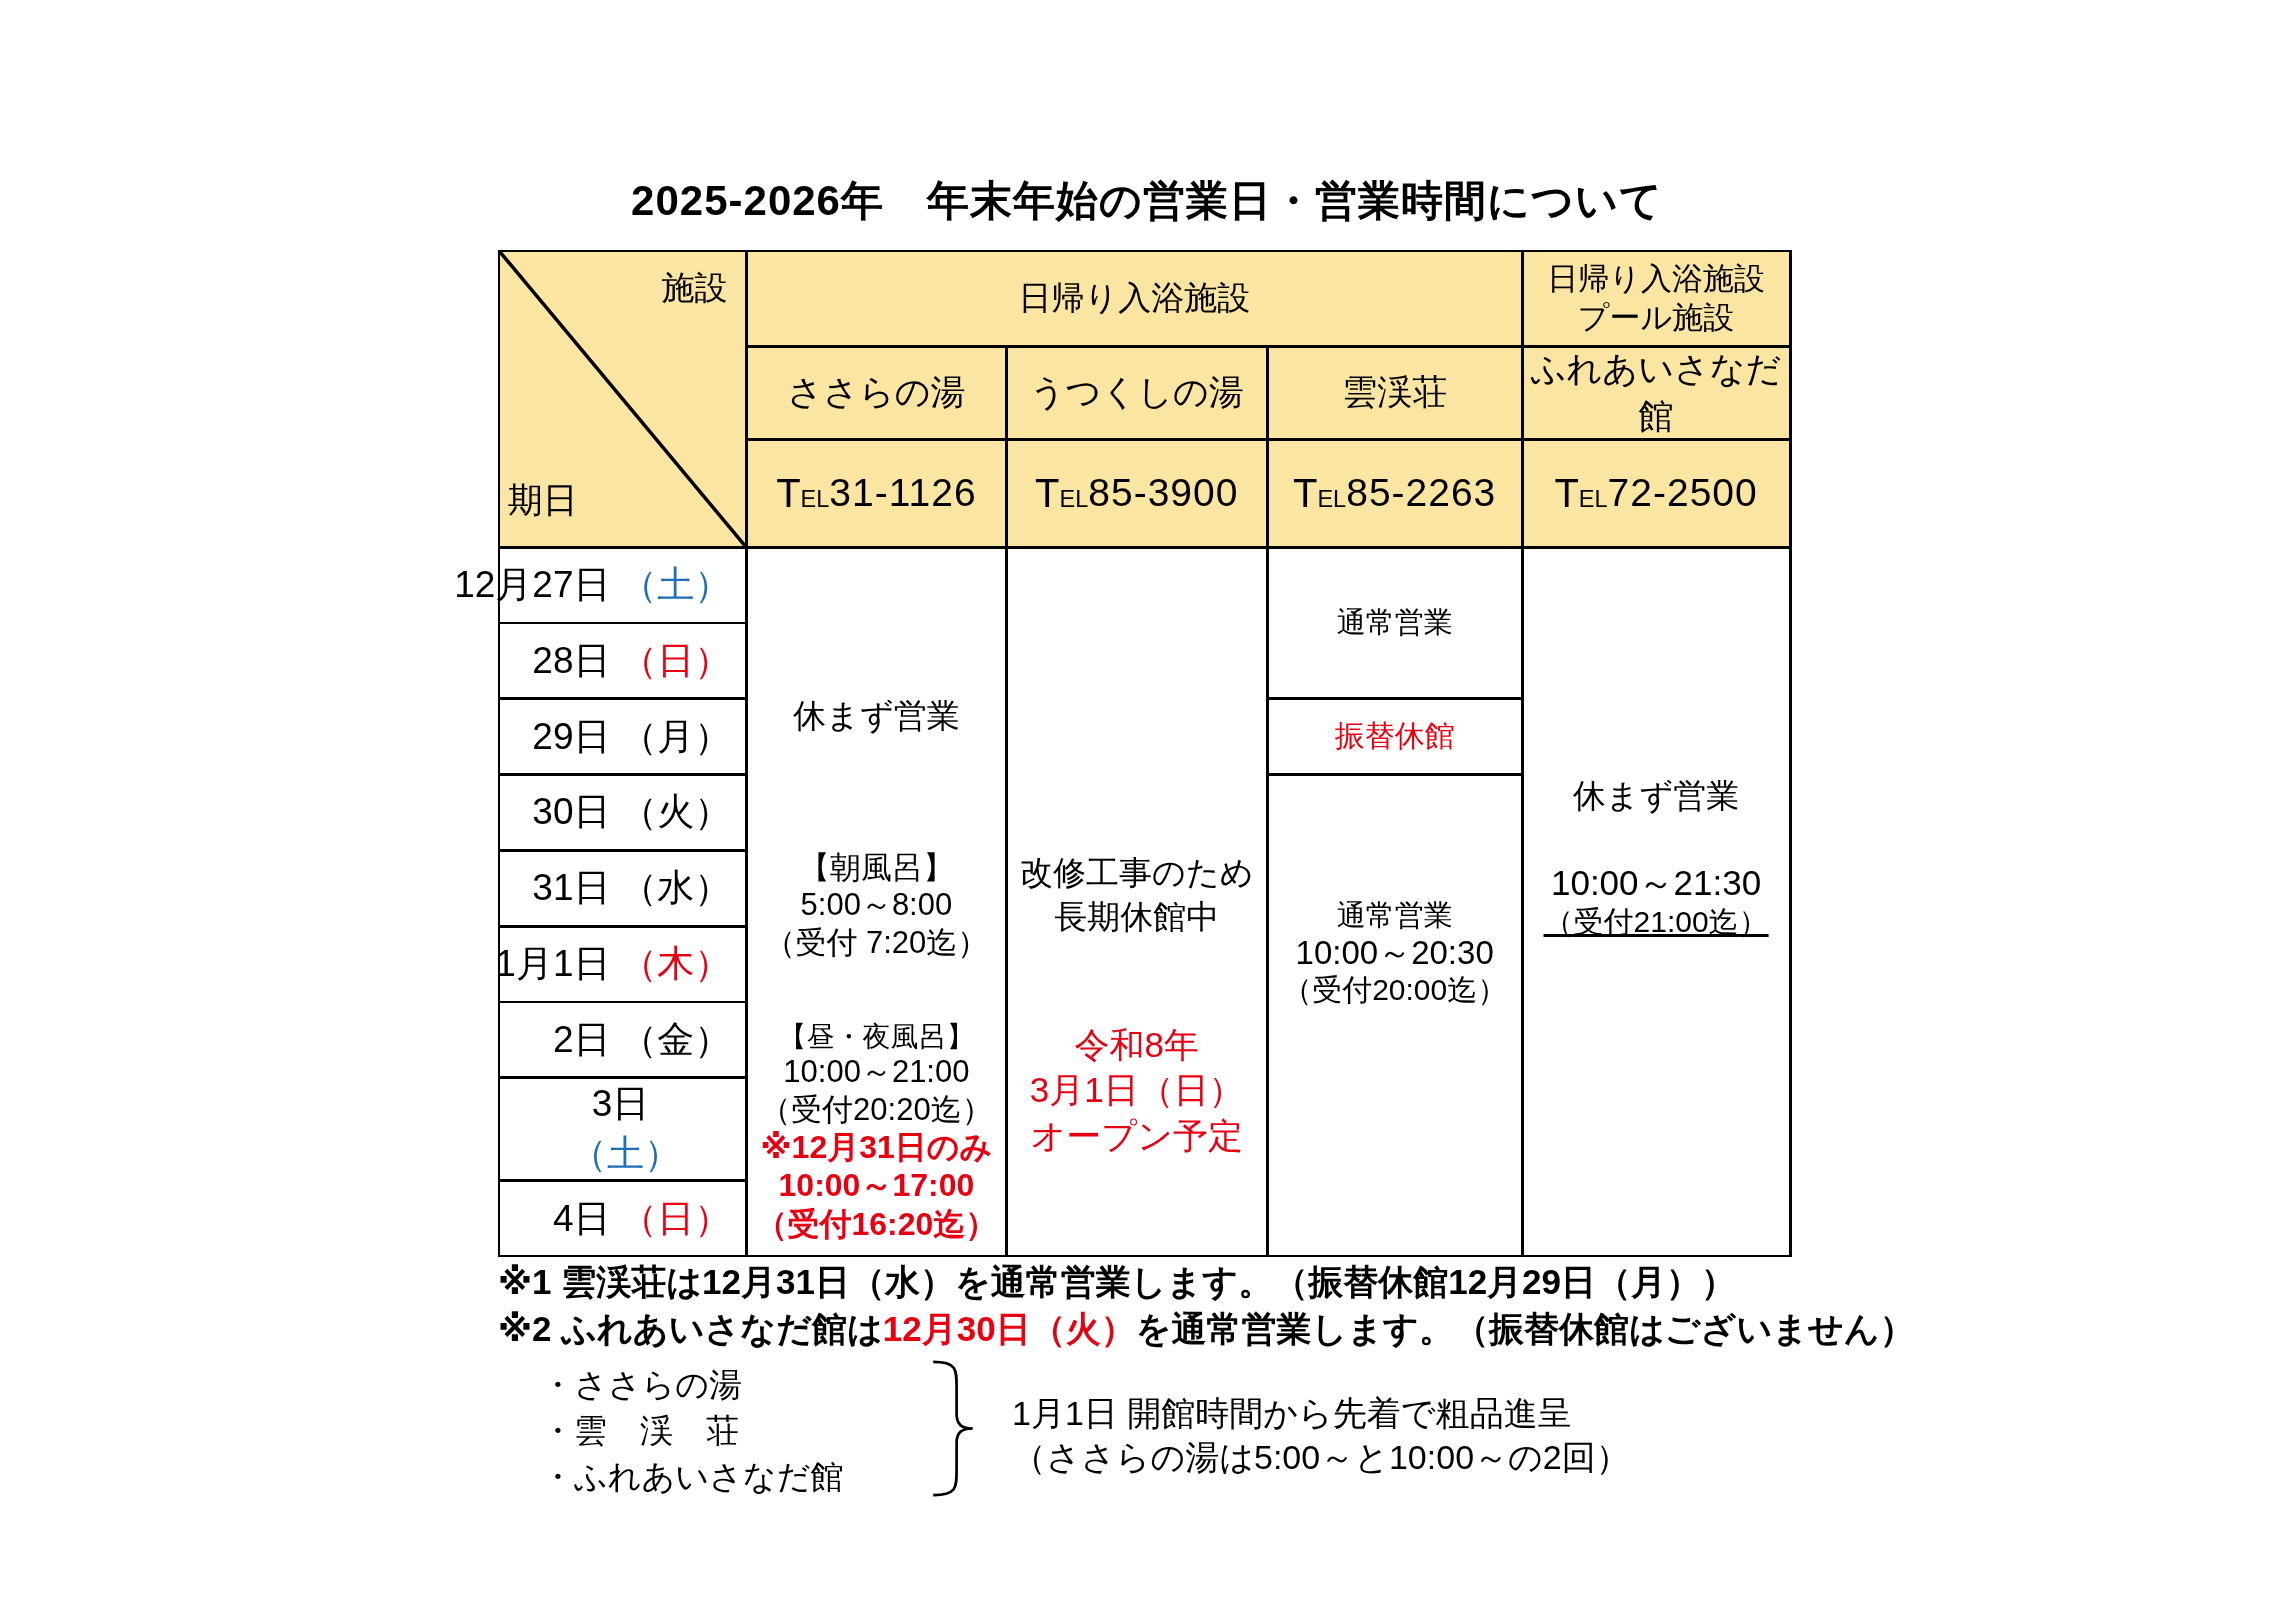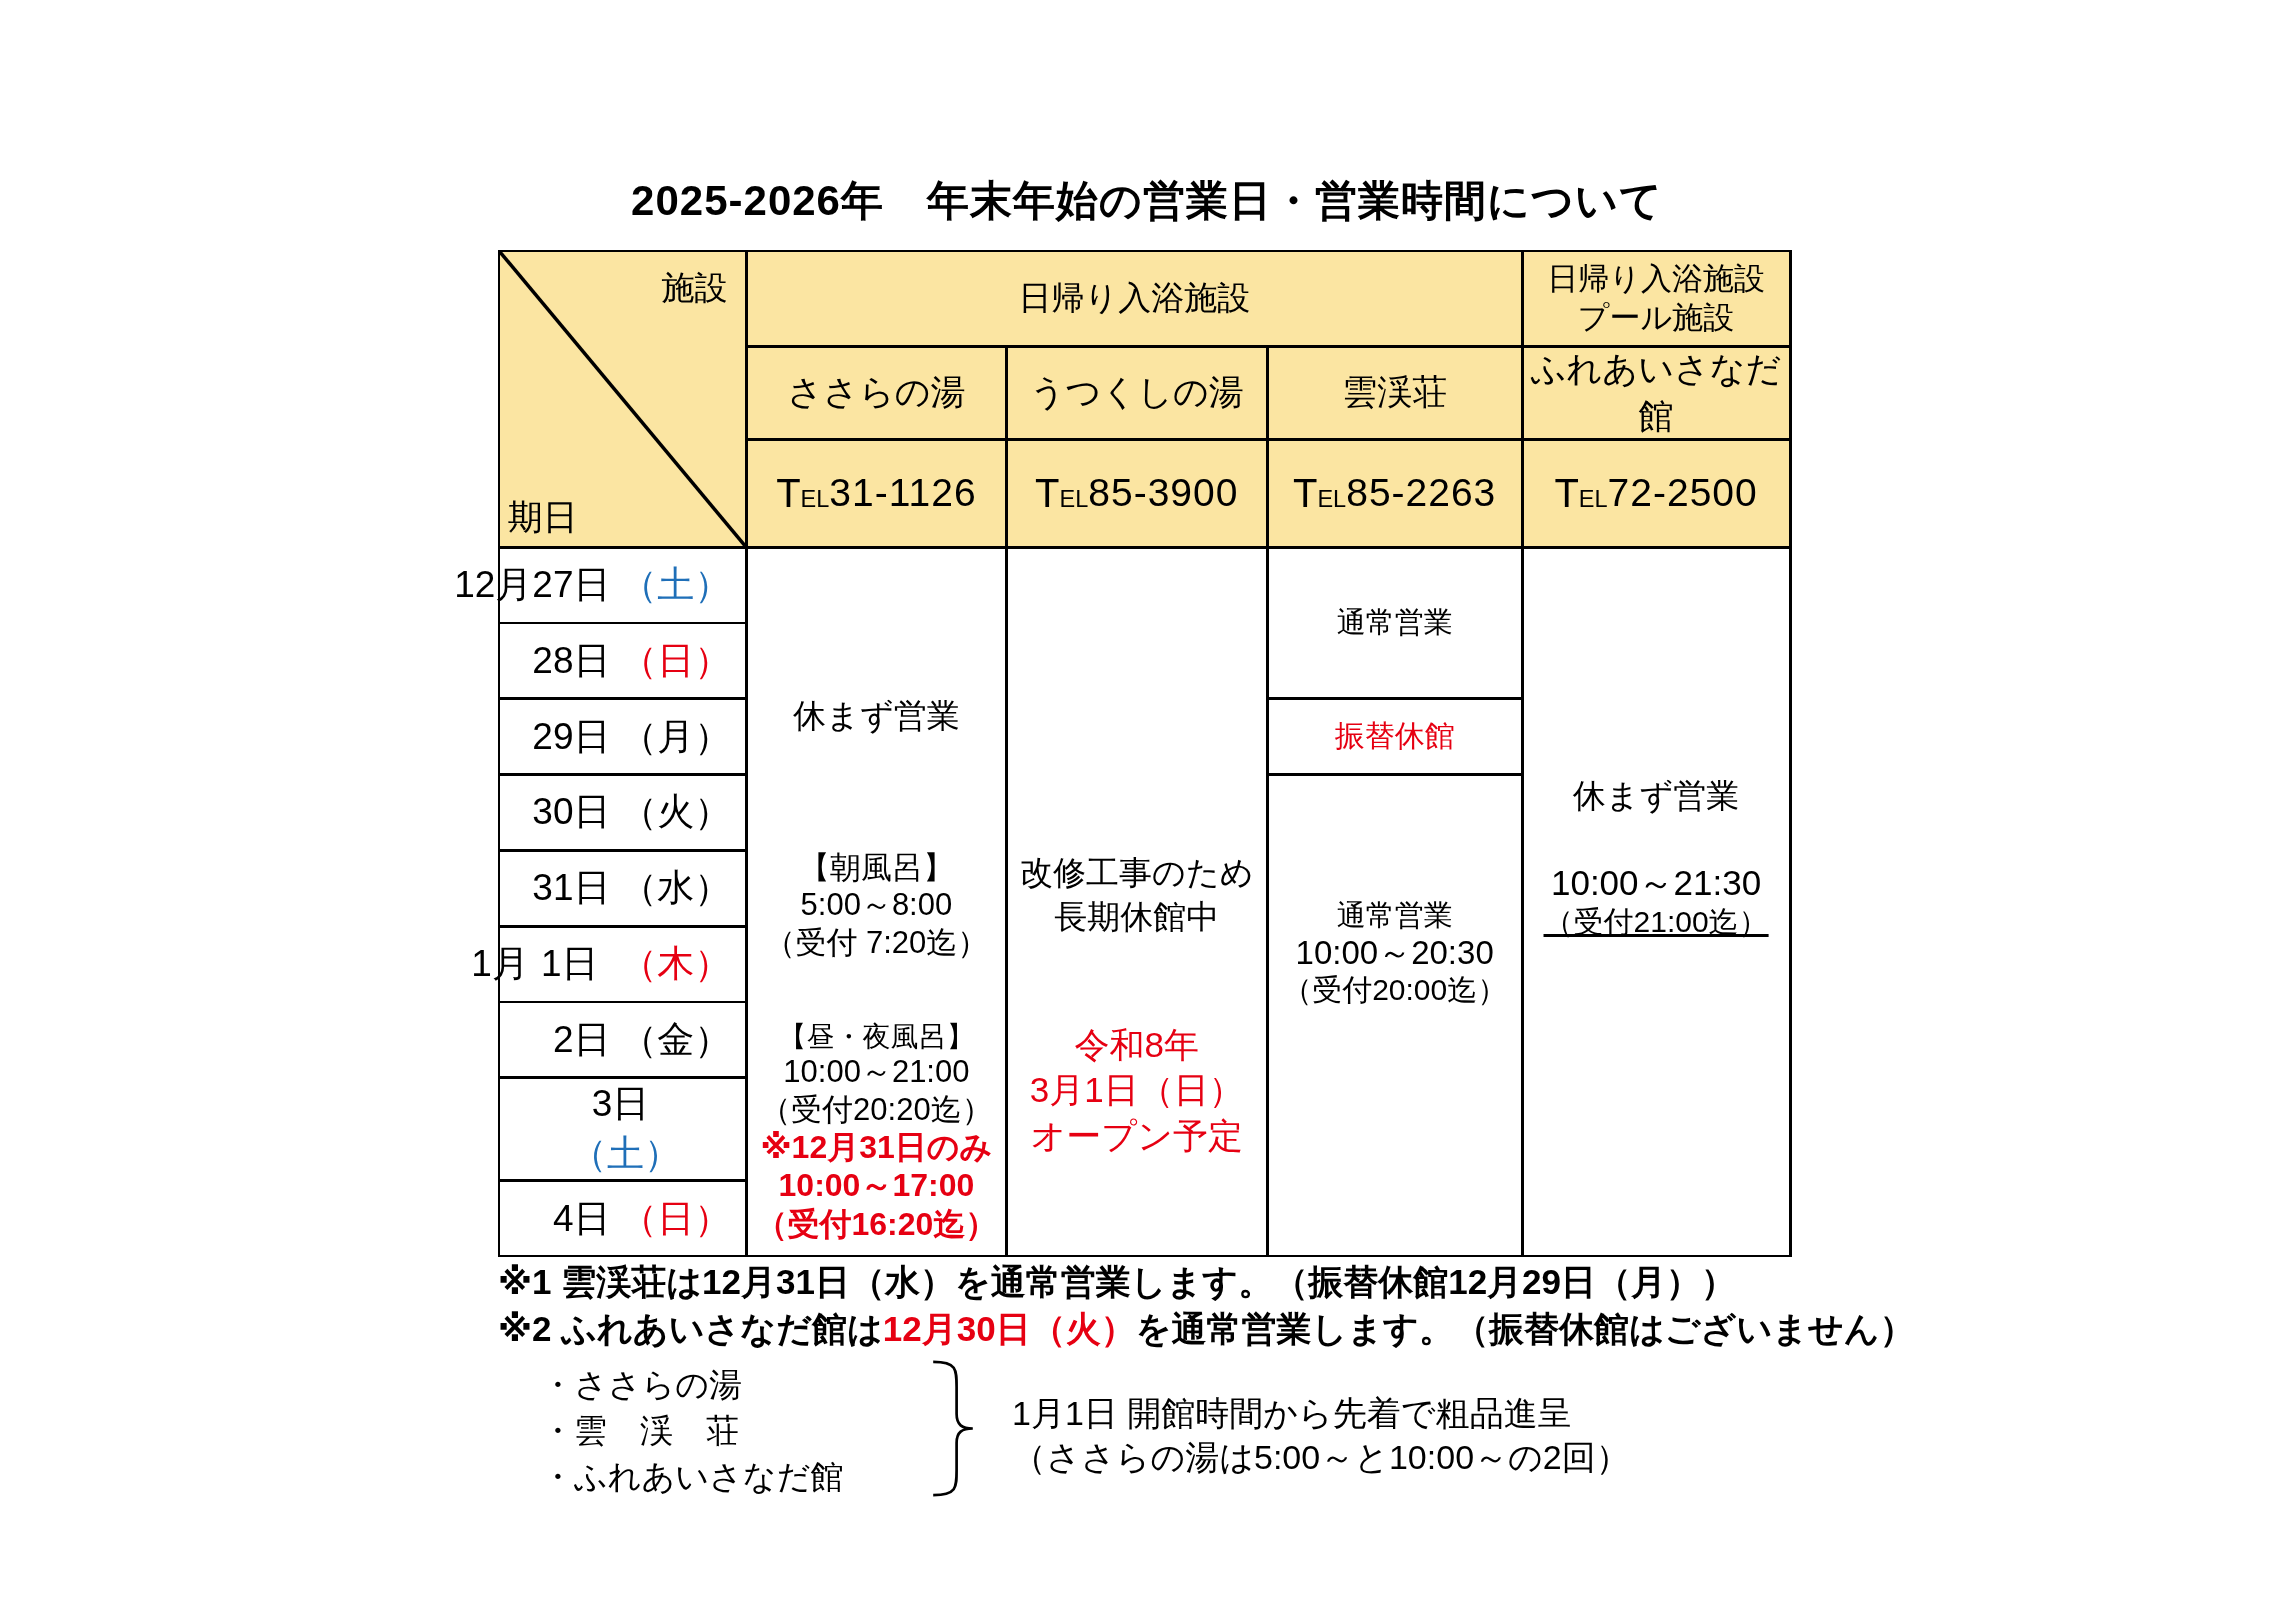--- a/index.html
+++ b/index.html
@@ -27,35 +27,35 @@
     gap:2.9px;
     background:var(--line);
     border:2.9px solid var(--line);
   }
   .cell{background:#fff;position:relative;}
   .hdr{background:var(--ylw);display:flex;align-items:center;justify-content:center;text-align:center;}
 
   .corner{grid-column:1;grid-row:1/4;}
   .corner svg{position:absolute;inset:0;width:100%;height:100%;}
   .corner-facility{position:absolute;top:13.7px;right:17.6px;font-size:33px;}
-  .corner-date{position:absolute;bottom:5px;left:7.8px;font-size:35px;}
+  .corner-date{position:absolute;bottom:22px;left:7.8px;font-size:35px;}
 
   .g1{grid-column:2/5;grid-row:1;font-size:33px;}
   .g2{grid-column:5;grid-row:1;font-size:31px;flex-direction:column;line-height:1.25;}
   .fn{grid-row:2;font-size:35px;}
   .fn2{grid-column:2;} .fn3{grid-column:3;} .fn4{grid-column:4;} .fn5{grid-column:5;}
   .tl{grid-row:3;font-size:39px;letter-spacing:1px;}
   .t2{grid-column:2;} .t3{grid-column:3;} .t4{grid-column:4;} .t5{grid-column:5;}
   .tel-word{display:inline-block;font-size:23.5px;letter-spacing:0;}
   .tel-word::first-letter{font-size:40px;}
 
   .date{grid-column:1;display:flex;align-items:center;justify-content:flex-end;
         padding:0 13.7px 0 9.8px;font-size:37px;white-space:nowrap;}
   .d1{grid-row:4;} .d2{grid-row:5;} .d3{grid-row:6;} .d4{grid-row:7;} .d5{grid-row:8;}
-  .d6{grid-row:9;gap:12px;} .d7{grid-row:10;} .d8{grid-row:11;flex-direction:column;} .d9{grid-row:12;}
+  .d6{grid-row:9;} .d7{grid-row:10;} .d8{grid-row:11;flex-direction:column;} .d9{grid-row:12;}
   .date .mon{margin-right:auto;}
   .date .wk{margin-left:9.8px;}
   .wk[data-c="blue"]{color:var(--blue);}
   .wk[data-c="red"]{color:var(--red);}
   .wk[data-c="black"]{color:#000;}
 
   .content{display:flex;flex-direction:column;align-items:center;text-align:center;}
 
   .sasara{grid-column:2;grid-row:4/13;padding-top:147px;font-size:31px;line-height:1.2;}
   .sasara .always{font-size:33px;}

